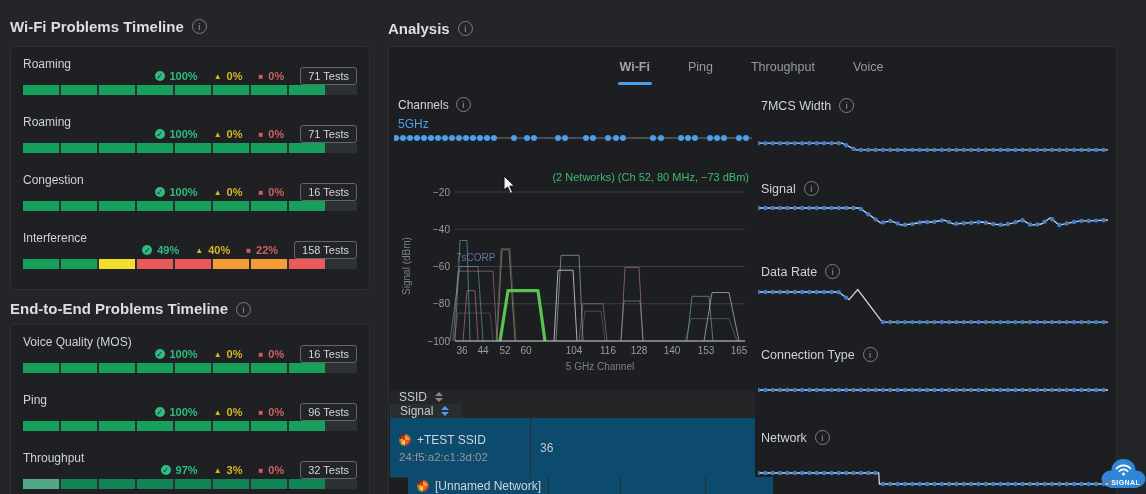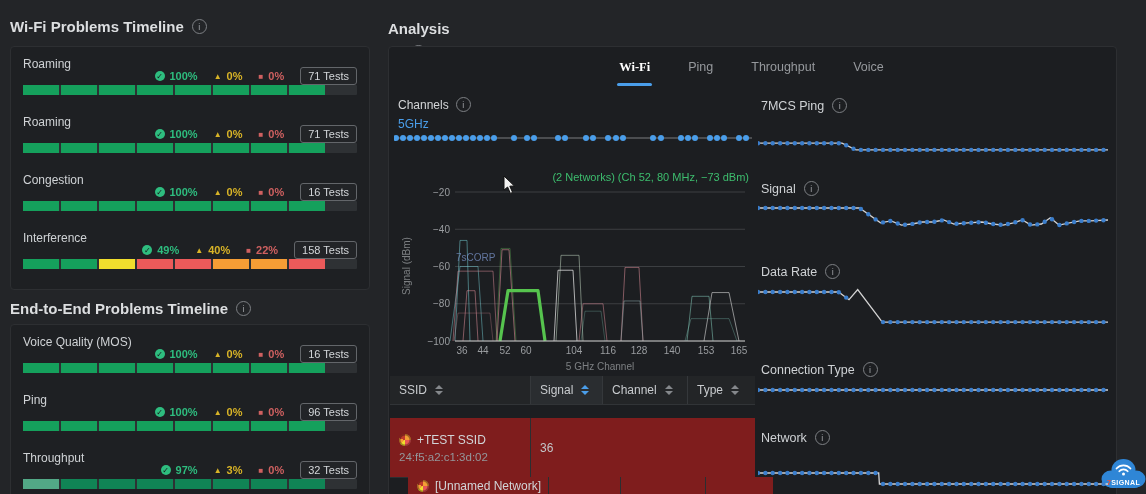--- a/index.html
+++ b/index.html
@@ -21,37 +21,37 @@
            font-size:8px;align-items:center;justify-content:center;font-weight:bold;}
   .ic-warn{font-size:8px;color:#d9b427;} .ic-fail{font-size:8px;color:#cf6060;}
   .tests-badge{font-size:11px;color:#d3d6d9;border:1px solid #63666a;border-radius:3px;
                padding:2px 7px;background:rgba(255,255,255,.02);white-space:nowrap;}
   .tbar{position:absolute;left:2px;right:2px;top:28px;height:10px;background:#2e3134;border-radius:1px;display:flex;}
   .tbar .fill{display:flex;gap:2px;width:90.5%;}
   .tbar .seg{flex:1;}
   
   .tabs{position:absolute;display:flex;justify-content:center;gap:38px;}
   .tab{position:relative;font-size:12.5px;color:#96999d;cursor:pointer;padding:2px 0;}
-  .tab.active{color:#ffffff;font-weight:bold;font-family:Liberation Serif, serif;}
+  .tab.active{color:#a3a3a3;font-weight:bold;}
   .tab.active::after{content:"";position:absolute;left:-2px;right:-2px;bottom:-9px;height:3px;
                      border-radius:2px;background:#4a9eea;}
   .chan-label{font-size:12px;color:#d4d6d8;display:flex;align-items:center;gap:7px;}
   .band-label{font-size:12px;color:#4a9eea;}
   .annotation{font-size:11px;color:#3dbd6e;text-align:right;}
   
   .thead{position:absolute;display:flex;background:#232527;border-bottom:1px solid #313437;}
   .th{display:flex;align-items:center;gap:8px;font-size:12px;color:#c8cbce;padding-left:9px;
       border-left:1px solid #35383b;box-sizing:border-box;height:100%;}
   .th:first-child{border-left:none;}
   .th.sort-active{background:#2a2d30;}
   .sort{display:inline-flex;flex-direction:column;gap:2px;}
   .sort i{width:0;height:0;border-left:4px solid transparent;border-right:4px solid transparent;}
   .sort i.up{border-bottom:4px solid #85888c;} .sort i.dn{border-top:4px solid #85888c;}
   .sort.blue i.up{border-bottom-color:#4a9eea;} .sort.blue i.dn{border-top-color:#4a9eea;}
-  .trowt{position:absolute;display:flex;background:#7f1d1d;border-bottom:1px solid #2c2f32;overflow:hidden;}
+  .trowt{position:absolute;display:flex;background:#0c4a6e;border-bottom:1px solid #2c2f32;overflow:hidden;}
   .td{font-size:12px;color:#c3c6c9;padding-left:9px;border-left:1px solid #2b2e31;box-sizing:border-box;
       display:flex;align-items:center;}
   .td:first-child{border-left:none;}
   .ssid-cell{flex-direction:column;align-items:flex-start;justify-content:center;gap:4px;}
   .ssid-line{display:flex;align-items:center;gap:6px;font-size:12px;color:#d2d5d8;}
   .ssid-icon{width:12px;height:12px;border-radius:50%;
              background:conic-gradient(#f59d35 0 25%,#e85555 25% 50%,#f1de2d 50% 65%,#f59d35 65% 80%,#c0392b 80% 100%);
              box-shadow:inset 0 0 0 1.5px rgba(0,0,0,.35);}
   .mac{font-size:11.5px;color:#94979b;}
   
@@ -183,21 +183,21 @@
             <span class="seg" style="background:#eb5a5a"></span>
             <span class="seg" style="background:#eb5a5a"></span>
             <span class="seg" style="background:#f59d35"></span>
             <span class="seg" style="background:#f59d35"></span>
             <span class="seg" style="background:#eb5a5a"></span>
           </span>
         </div>
       </div>
     </div>
 
-  <div class="abs sec-title" style="left:10px;top:300px;">
+  <div class="abs sec-title" style="left:10px;top:300px;align-items:flex-end;">
     <span>End-to-End Problems Timeline</span>
     <span class="info">i</span>
   </div>
   <div class="card" id="card-e2e" style="left:10px;top:324px;width:358px;height:200px;">
       <div class="trow" style="top: 10px;">
         <div class="trow-label">Voice Quality (MOS)</div>
         <div class="trow-stats">
           <span class="stat pass">
             <span class="ic-pass">✓</span>
             <span>100%</span>
@@ -280,21 +280,21 @@
             <span class="seg" style="background:#108455"></span>
             <span class="seg" style="background:#108455"></span>
             <span class="seg" style="background:#108455"></span>
             <span class="seg" style="background:#108455"></span>
             <span class="seg" style="background:#108455"></span>
           </span>
         </div>
       </div>
     </div>
 
-  <div class="abs sec-title" style="left:388px;top:20px;flex-direction:column;">
+  <div class="abs sec-title" style="left:388px;top:20px;">
     <span>Analysis</span>
     <span class="info">i</span>
   </div>
   <div class="card" style="left:388px;top:46px;width:727px;height:560px;background:#1c1e21;"></div>
 
   <div class="tabs" id="tabs" style="left:388px;top:58px;width:727px;">
       <div class="tab active">Wi-Fi</div>
       <div class="tab">Ping</div>
       <div class="tab">Throughput</div>
       <div class="tab">Voice</div>
@@ -388,21 +388,21 @@
       <text x="341" y="184" text-anchor="middle" font-size="10" fill="#9a9da0">165</text>
       <text x="202" y="200" text-anchor="middle" font-size="10" fill="#7d8083">5 GHz Channel</text>
       <text x="12" y="96" text-anchor="middle" font-size="10" fill="#7d8083" transform="rotate(-90 12 96)">Signal (dBm)</text>
       <text x="58" y="91" font-size="10" fill="#7a93c8" fill-opacity="0.75">7sCORP</text>
     </svg>
 
   <svg class="abs" style="left:503px;top:176px;" width="14" height="20">
     <polygon points="1,0 1,14 4.6,11 7.4,17.4 9.6,16.4 6.8,10.2 11.4,10" fill="#f2f2f2" stroke="#111" stroke-width="1"></polygon>
   </svg>
 
-  <div class="thead" id="thead" style="left:390px;top:376px;width:365px;height:28px;">
+  <div class="thead" id="thead" style="left:390px;top:390px;width:365px;height:28px;flex-direction:column;">
       <div class="th" style="width: 140px;">
         <span>SSID</span>
         <span class="sort">
           <i class="up"></i>
           <i class="dn"></i>
         </span>
       </div>
       <div class="th sort-active" style="width: 72px;">
         <span>Signal</span>
         <span class="sort blue">
@@ -457,21 +457,21 @@
         <span class="ssid-line">
           <span class="ssid-icon"></span>
           <span>[Unnamed Network]</span>
         </span>
       </div>
       <div class="td" style="width:72px"></div>
       <div class="td" style="width:85px"></div>
       <div class="td" style="width:68px"></div>
     </div>
     <div class="metric-label" style="left: 761px; top: 98px;">
-      <span>7MCS Ping</span>
+      <span>7MCS Width</span>
       <span class="info">i</span>
     </div>
     <svg width="350" height="56" class="abs" style="left: 758px; top: 118px;">
       <polyline points="0.0,25.2 84.0,25.2 98.0,31.9 350.0,31.9" fill="none" stroke="#d4d4d4" stroke-width="1.3"></polyline>
       <circle cx="0.0" cy="25.2" r="2.2" fill="#3b7ecc"></circle>
       <circle cx="7.4" cy="25.2" r="2.2" fill="#3b7ecc"></circle>
       <circle cx="14.7" cy="25.2" r="2.2" fill="#3b7ecc"></circle>
       <circle cx="22.1" cy="25.2" r="2.2" fill="#3b7ecc"></circle>
       <circle cx="29.4" cy="25.2" r="2.2" fill="#3b7ecc"></circle>
       <circle cx="36.8" cy="25.2" r="2.2" fill="#3b7ecc"></circle>
@@ -617,21 +617,21 @@
       <circle cx="286.7" cy="38.1" r="2.2" fill="#3b7ecc"></circle>
       <circle cx="294.0" cy="38.1" r="2.2" fill="#3b7ecc"></circle>
       <circle cx="301.4" cy="38.1" r="2.2" fill="#3b7ecc"></circle>
       <circle cx="308.7" cy="38.1" r="2.2" fill="#3b7ecc"></circle>
       <circle cx="316.1" cy="38.1" r="2.2" fill="#3b7ecc"></circle>
       <circle cx="323.4" cy="38.1" r="2.2" fill="#3b7ecc"></circle>
       <circle cx="330.8" cy="38.1" r="2.2" fill="#3b7ecc"></circle>
       <circle cx="338.1" cy="38.1" r="2.2" fill="#3b7ecc"></circle>
       <circle cx="345.5" cy="38.1" r="2.2" fill="#3b7ecc"></circle>
     </svg>
-    <div class="metric-label" style="left: 761px; top: 347px; margin-top: 15px;">
+    <div class="metric-label" style="left: 761px; top: 347px;">
       <span>Connection Type</span>
       <span class="info">i</span>
     </div>
     <svg width="350" height="56" class="abs" style="left: 758px; top: 367px;">
       <polyline points="0.0,23.0 350.0,23.0" fill="none" stroke="#d4d4d4" stroke-width="1.3"></polyline>
       <circle cx="0.0" cy="23.0" r="2.2" fill="#3b7ecc"></circle>
       <circle cx="7.4" cy="23.0" r="2.2" fill="#3b7ecc"></circle>
       <circle cx="14.7" cy="23.0" r="2.2" fill="#3b7ecc"></circle>
       <circle cx="22.1" cy="23.0" r="2.2" fill="#3b7ecc"></circle>
       <circle cx="29.4" cy="23.0" r="2.2" fill="#3b7ecc"></circle>

